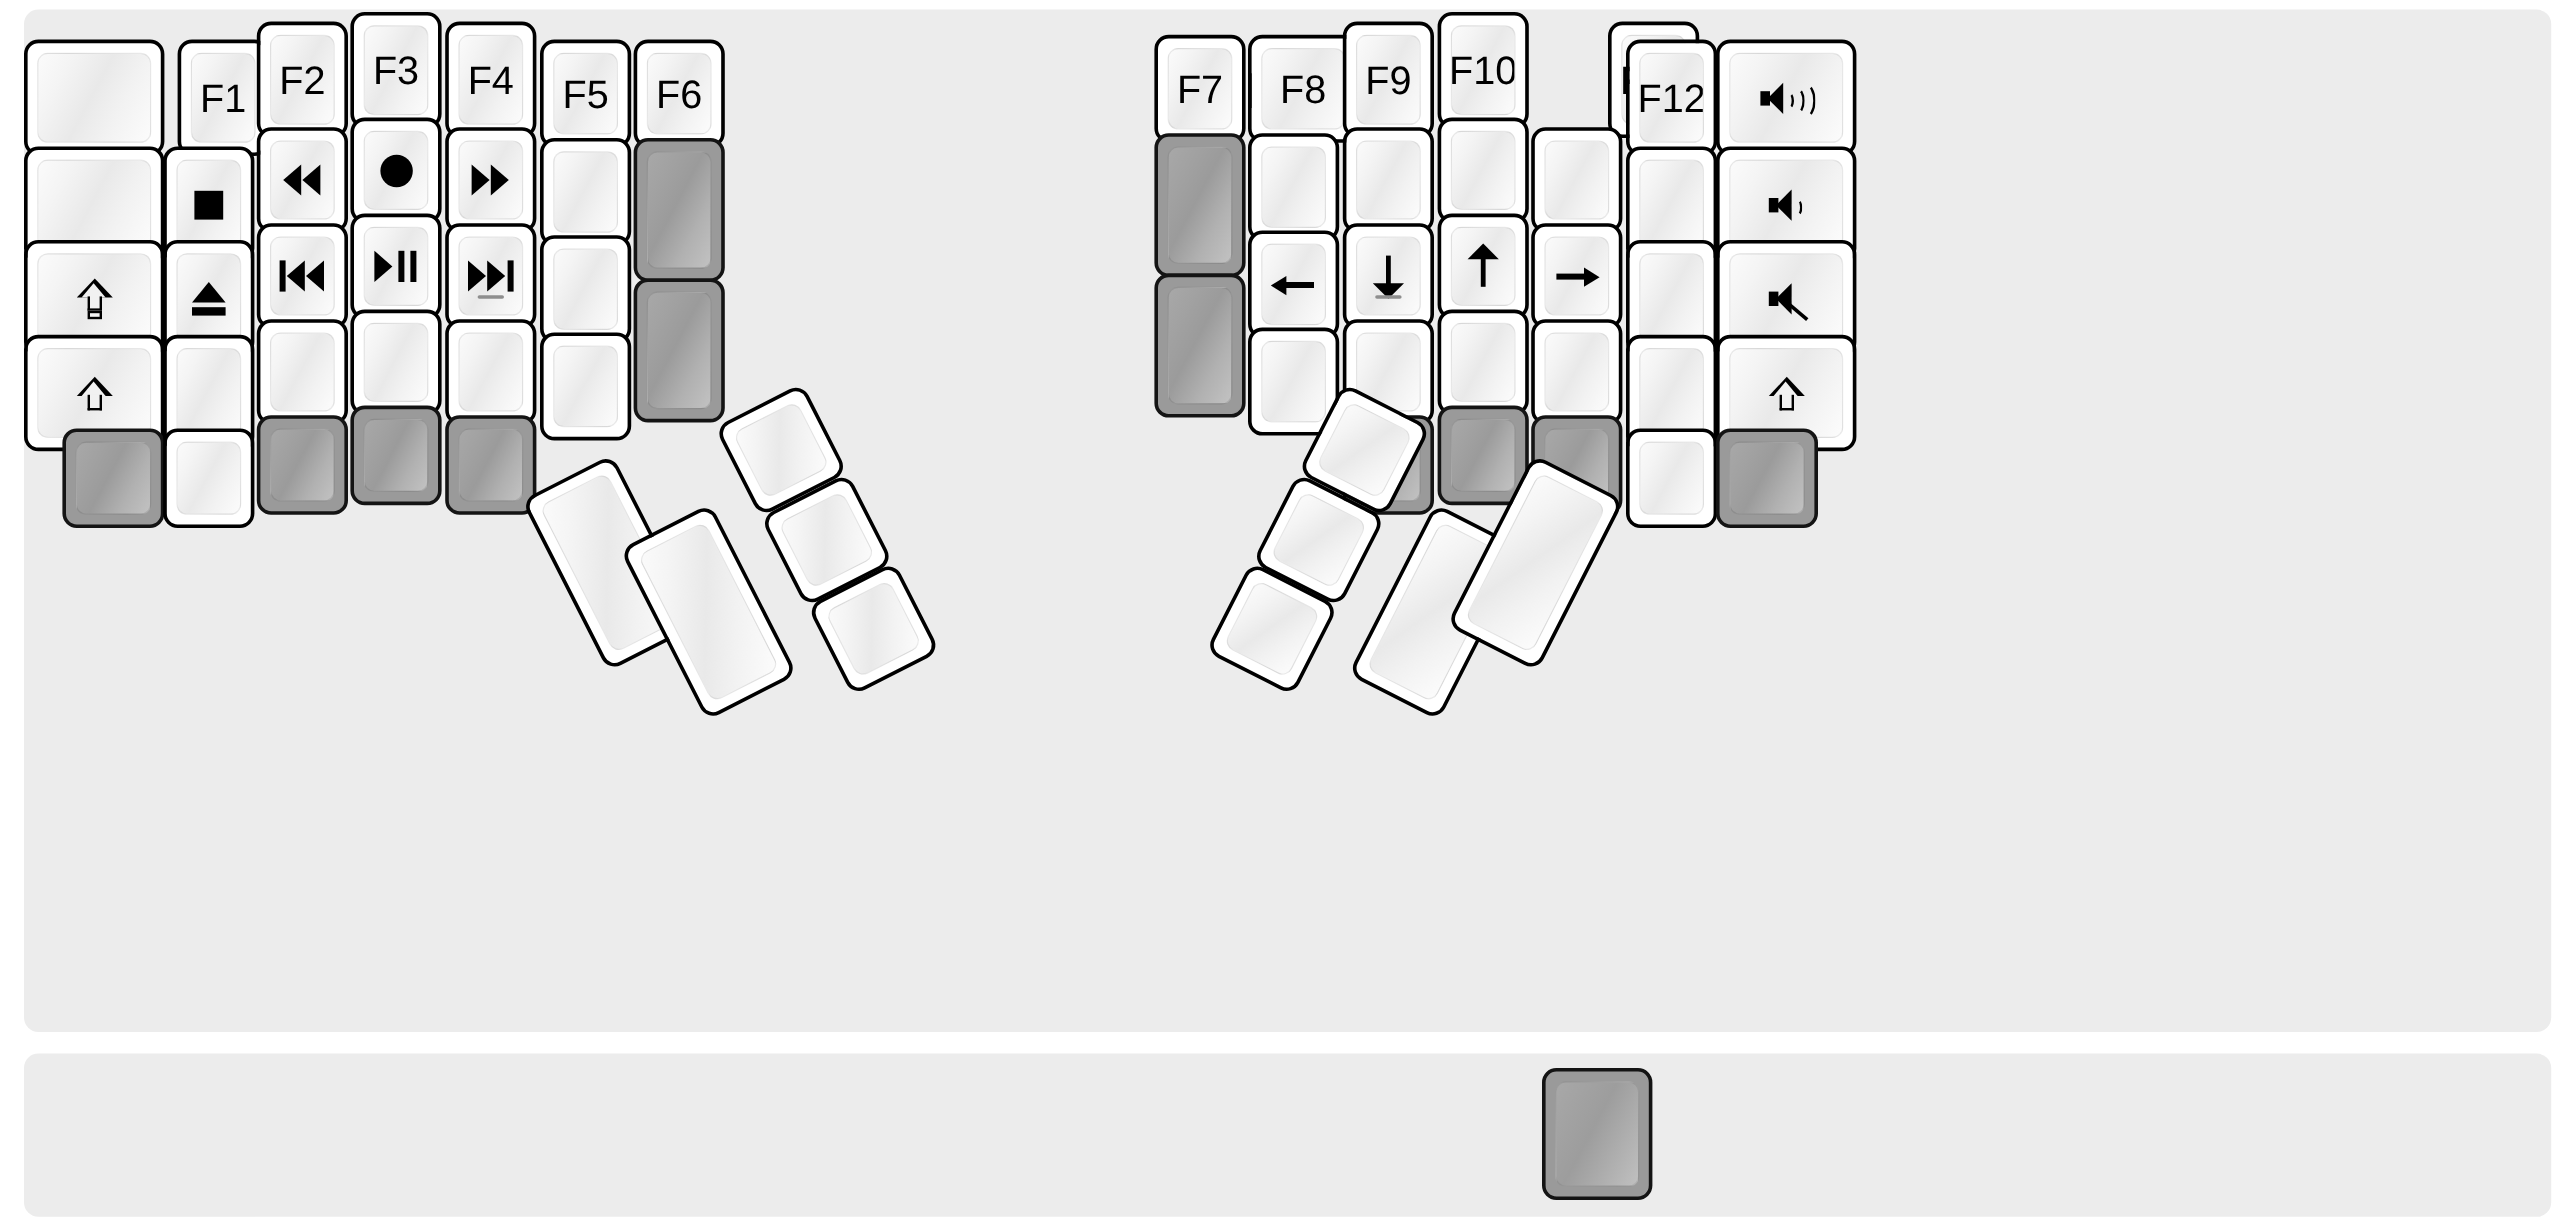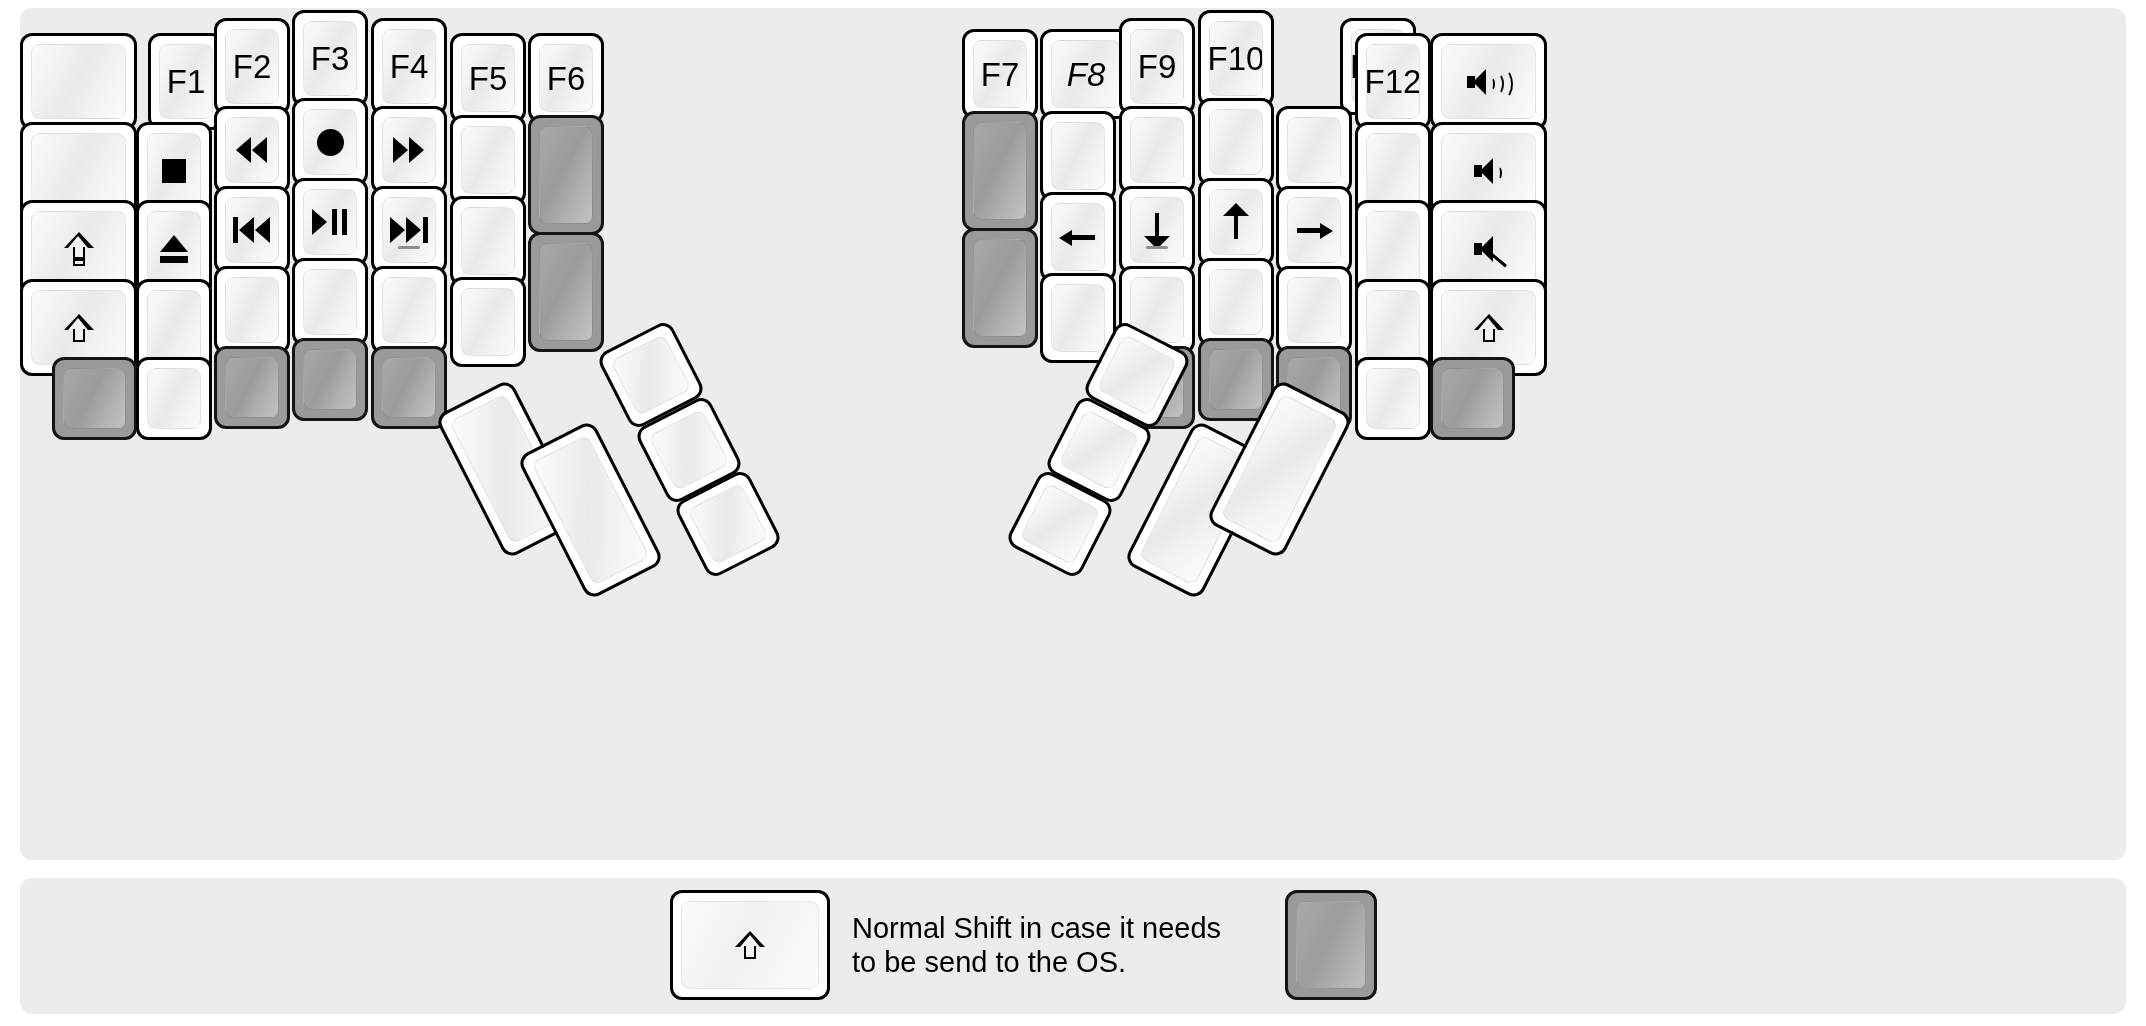--- a/index.html
+++ b/index.html
@@ -483,21 +483,21 @@
         <span class="legend big">F7</span>
       </span>
   </div>
   <div class="key trans" style="left:962px;top:111px;width:76px;height:120px;">
       <span class="top"></span>
     </div>
   <div class="key trans" style="left:962px;top:228px;width:76px;height:120px;">
       <span class="top"></span>
     </div>
 
-  <div class="key" style="left:1040px;top:29px;width:92px;height:90px;font-style:italic;">
+  <div class="key" style="left:1040px;top:29px;width:92px;height:90px;">
     <span class="top">
         <span class="legend big">F8</span>
       </span>
   </div>
   <div class="key" style="left:1040px;top:111px;width:76px;height:90px;">
       <span class="top"></span>
     </div>
   <div class="key" style="left:1040px;top:192px;width:76px;height:90px;">
     <span class="top">
       <span class="arrow left">
@@ -650,33 +650,20 @@
       <span class="top"></span>
     </div>
   <div class="key" style="left:1155px;top:430px;width:85px;height:160px;transform:rotate(27deg);">
       <span class="top"></span>
     </div>
   <div class="key" style="left:1237px;top:389px;width:85px;height:160px;transform:rotate(27deg);">
       <span class="top"></span>
     </div>
 
 
-  <div class="legend-item" style="left:670px;top:890px;">
-    <div class="legend-key" style="width:160px;height:110px;">
-      <span class="top">
-        <span class="shiftarrow" style="height:28px;">
-          <span class="head"></span>
-            <span class="headin"></span>
-          <span class="stem" style="height:13px;border-bottom:2.6px solid #000;"></span>
-        </span>
-      </span>
-    </div>
-    <div class="legend-text">Normal Shift in case it needs
-to be send to the OS.</div>
-  </div>
 
   <div class="legend-item" style="left:1285px;top:890px;">
     <div class="legend-key trans" style="width:92px;height:110px;">
       <span class="top"></span>
     </div>
   </div>
 
 </div>
 
 </body></html>

